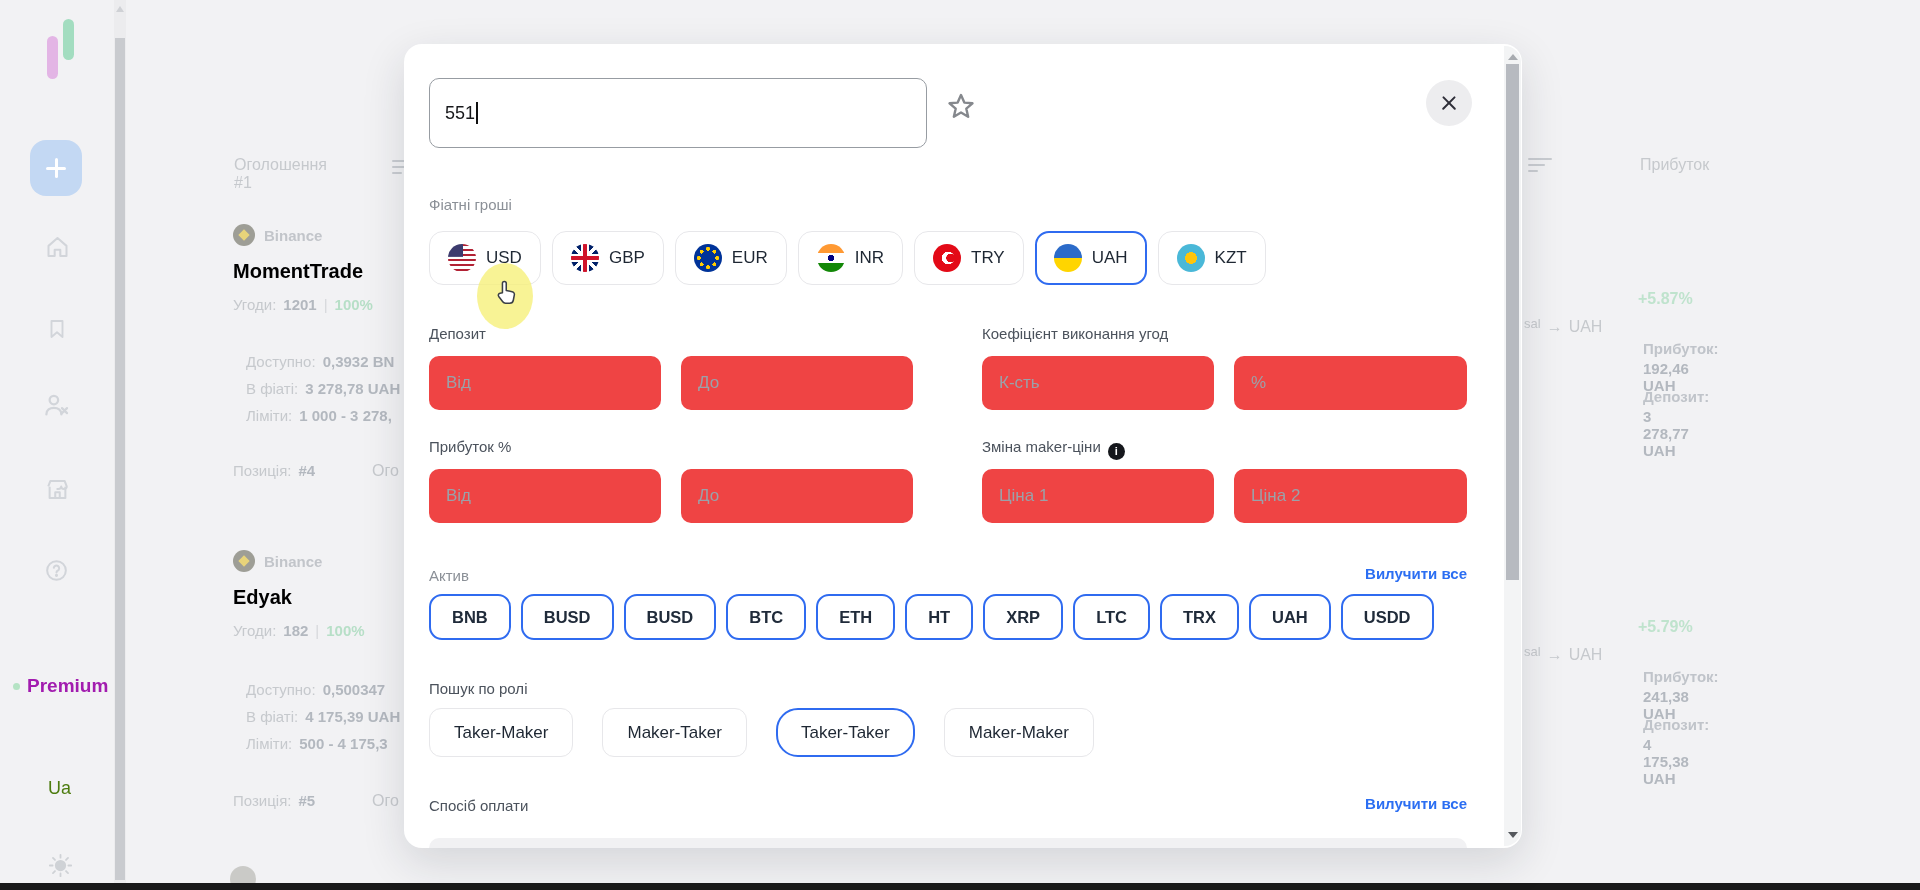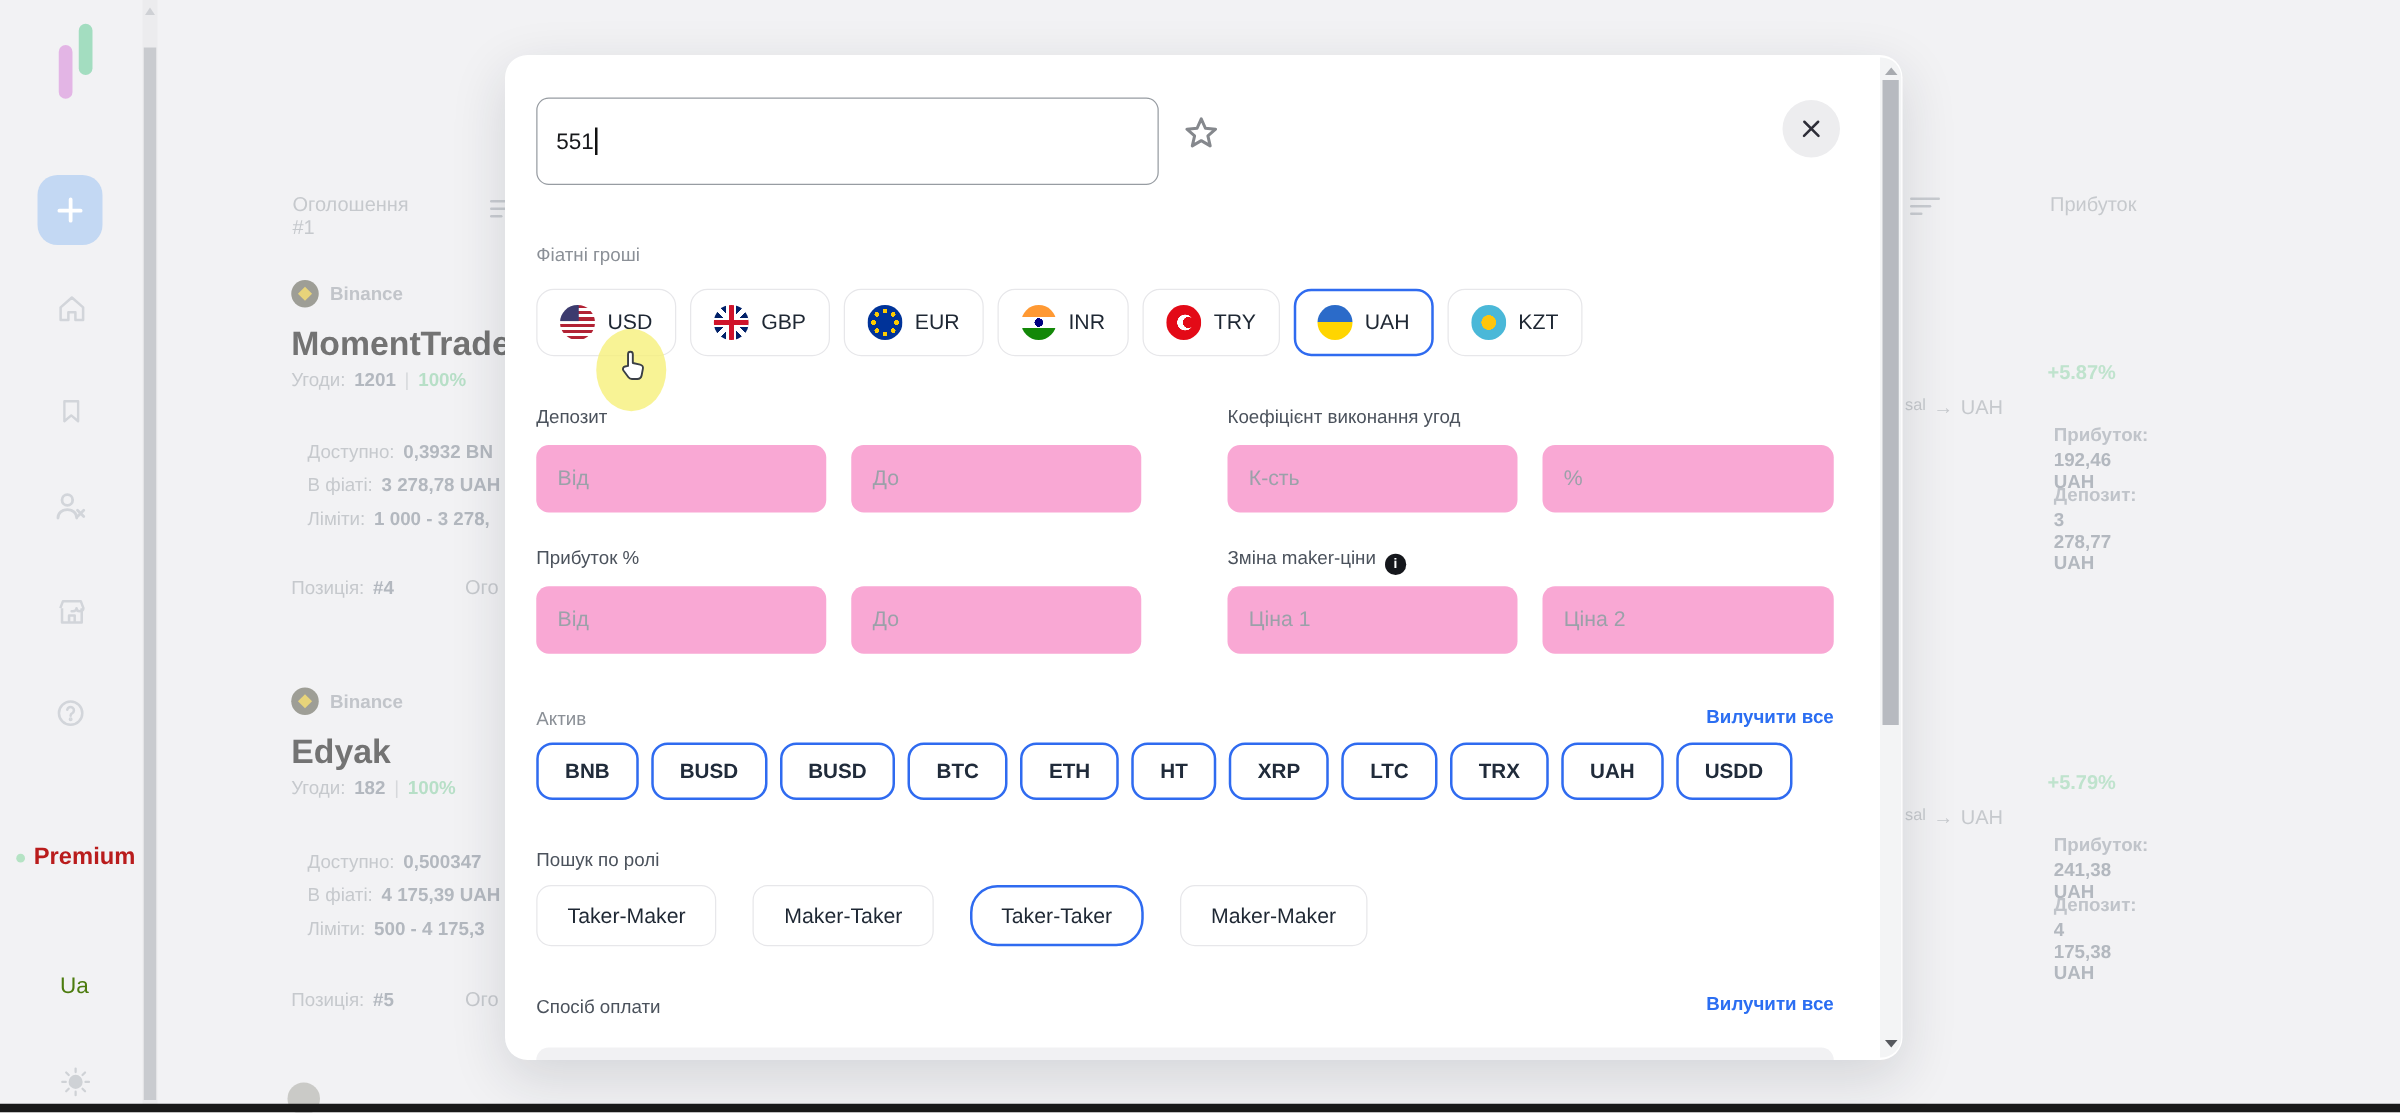--- a/index.html
+++ b/index.html
@@ -17,38 +17,38 @@
   .logo-bar.green { left:63px; top:19px; width:11px; height:41px; background:#a3ddc0; }
 
   .plus-btn { left:30px; top:140px; width:52px; height:56px; border-radius:16px; background:#c3d8f3; }
   .plus-btn .h, .plus-btn .v { position:absolute; background:#fff; border-radius:2px; }
   .plus-btn .h { width:20px; height:3px; left:16px; top:26.5px; }
   .plus-btn .v { width:3px; height:20px; left:24.5px; top:18px; }
   svg.icn { display:block; }
 
   .premium-row { left:13px; top:675px; display:flex; align-items:center; gap:7px; }
   .premium-dot { width:7px; height:7px; border-radius:50%; background:#b5e3c4; }
-  .premium-txt { font-size:19px; font-weight:600; color:#b91c1c; }
+  .premium-txt { font-size:19px; font-weight:600; color:#a21caf; }
   .ua-txt { left:48px; top:778px; font-size:18px; font-weight:500; color:#4d7c0f; }
 
   .bg-scrollbar { left:114px; top:0; width:12px; height:884px; background:#ececee; }
   .bg-scroll-thumb { position:absolute; left:1px; top:38px; width:10px; height:842px; background:#c9cbcf; }
   .bg-scroll-up { position:absolute; left:2px; top:6px; width:0; height:0;
     border-left:4px solid transparent; border-right:4px solid transparent; border-bottom:6px solid #cfd1d5; }
 
   .filter-ic { display:flex; flex-direction:column; gap:4px; }
   .filter-ic span { height:2px; background:#c9ccd1; border-radius:2px; display:block; }
 
   .binance-row { display:flex; align-items:center; gap:9px; }
   .binance-logo { width:22px; height:22px; border-radius:50%; background:#9e9e96; position:relative; flex:0 0 22px; }
   .binance-logo::before { content:""; position:absolute; left:7px; top:7px; width:8px; height:8px;
     background:#e8d47a; transform:rotate(45deg); }
   .binance-name { font-size:15px; font-weight:700; color:#c2c5ca; }
 
-  .card-name { font-size:27px; font-weight:600; color:#737373; }
+  .card-name { font-size:20px; font-weight:600; color:#000000; }
   .detail-row { display:flex; gap:7px; font-size:15px; line-height:27px; white-space:nowrap; }
   .trades-row { display:flex; gap:7px; font-size:15px; white-space:nowrap; }
   .pipe { color:#d6d8db; }
 
   .next-circle { left:230px; top:866px; width:26px; height:26px; border-radius:50%; background:#b9b9b3; opacity:.7; }
   .bottom-bar { left:0; top:883px; width:1920px; height:7px; background:#191919; }
 
   .pair-row { display:flex; align-items:flex-end; gap:6px; color:#c6c9cd; white-space:nowrap; }
   .pair-from { font-size:13px; padding-bottom:5px; }
   .pair-arrow { font-size:16px; }
@@ -103,21 +103,21 @@
   .flag-inr { background:
     radial-gradient(circle 3.5px at 50% 50%,#000080 96%,transparent),
     linear-gradient(180deg,#ff9933 33%,#ffffff 33% 67%,#138808 67%); }
   .flag-try { background:
     radial-gradient(circle 4.5px at 63% 50%,#e30a17 95%,transparent),
     radial-gradient(circle 6.5px at 54% 50%,#ffffff 95%,transparent),
     #e30a17; }
   .flag-uah { background:linear-gradient(180deg,#2b6bc9 50%,#ffd500 50%); }
   .flag-kzt { background:radial-gradient(circle 6px at 50% 50%,#fec50c 96%,transparent),#4ab8d8; }
 
-  .fld { height:54px; border:none; border-radius:10px; background:#f9a8d4; font-size:17px; color:#1a1a1a;
+  .fld { height:54px; border:none; border-radius:10px; background:#ef4444; font-size:17px; color:#1a1a1a;
     padding:0 17px; font-family:inherit; outline:none; }
   .fld::placeholder { color:#9ba1a9; }
 
   .info-ic { display:inline-flex; width:17px; height:17px; border-radius:50%; background:#15171c; color:#fff;
     font-size:11px; font-weight:700; align-items:center; justify-content:center; vertical-align:-3px; margin-left:7px; cursor:pointer; }
 
   .asset-chip { height:46px; border:2px solid #2f6bf0; border-radius:13px; background:#fff; display:flex;
     align-items:center; padding:0 21px; font-size:16.5px; font-weight:600; color:#202b3a; cursor:pointer; }
 
   .role-chip { height:49px; border:1px solid #e7e7ea; border-radius:12px; background:#fff; display:flex;

